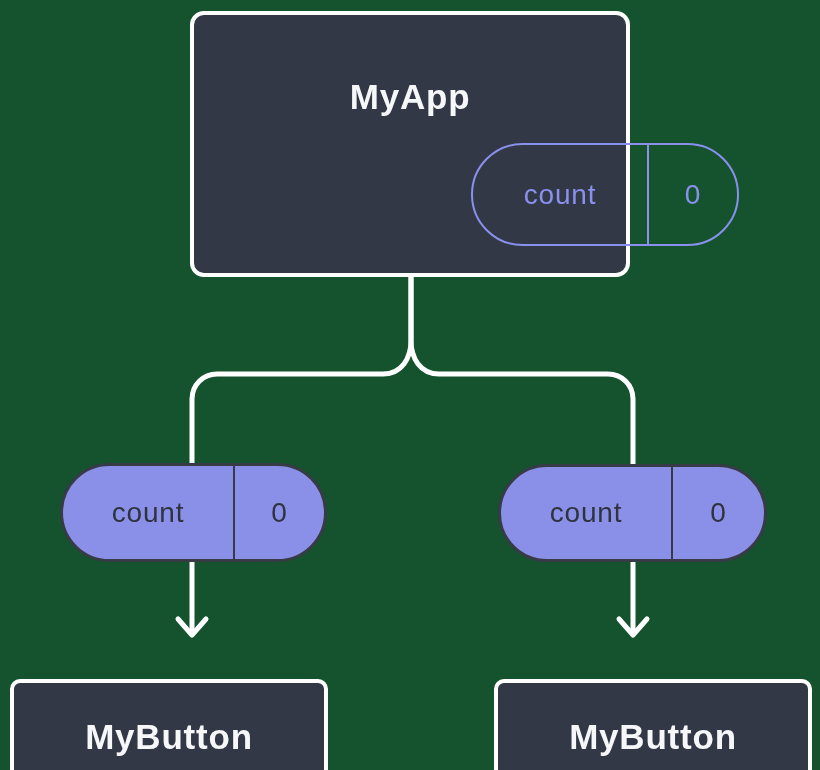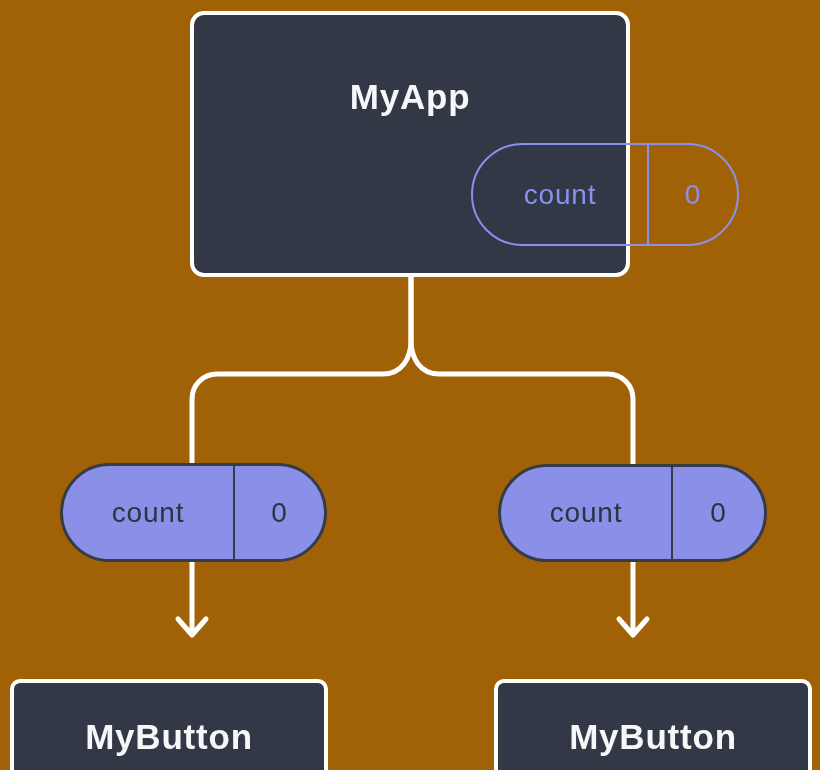--- a/index.html
+++ b/index.html
@@ -6,21 +6,21 @@
     margin: 0;
     padding: 0;
     background: #000000;
   }
   .canvas {
     position: relative;
     width: 820px;
     height: 770px;
     overflow: hidden;
     font-family: "Liberation Sans", sans-serif;
-    background: #a16207;
+    background: #14532d;
   }
   svg.connectors {
     position: absolute;
     left: 0; top: 0;
     z-index: 0;
   }
   .node {
     position: absolute;
     box-sizing: border-box;
     background: #333846;

